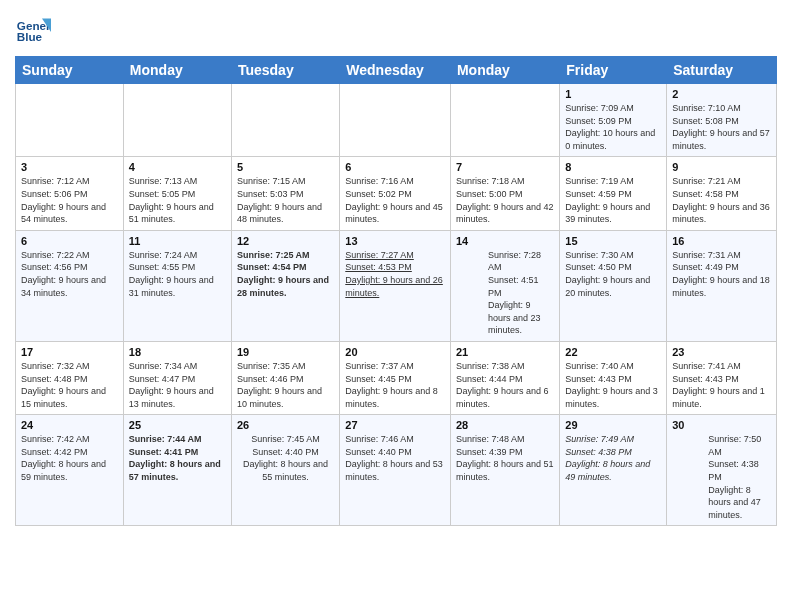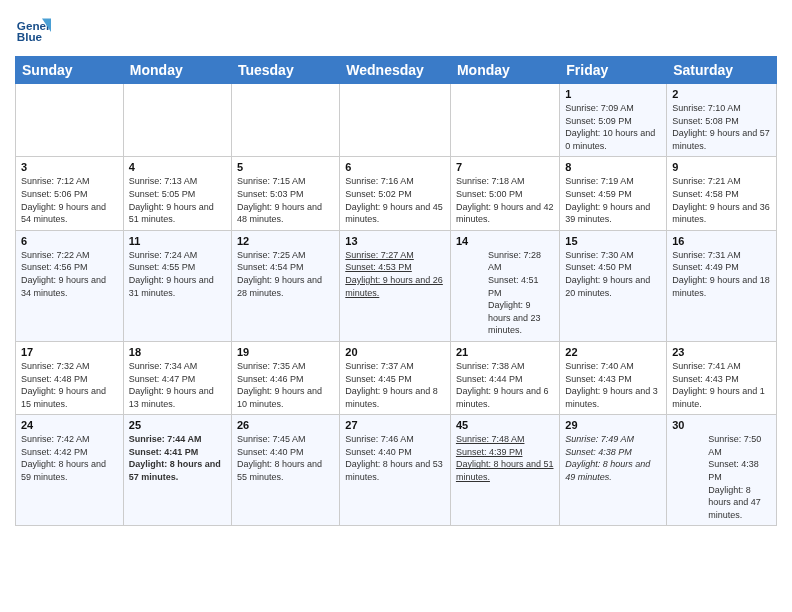--- a/index.html
+++ b/index.html
@@ -193,21 +193,21 @@
 Daylight: 9 hours and 34 minutes.</div>
           </td>
           <td>
             <span class="day-num">11</span>
             <div class="day-info" style="white-space: pre-line;">Sunrise: 7:24 AM
 Sunset: 4:55 PM
 Daylight: 9 hours and 31 minutes.</div>
           </td>
           <td>
             <span class="day-num">12</span>
-            <div class="day-info" style="white-space: pre-line;">Sunrise: 7:25 AM
+            <div class="day-info" style="white-space: pre-line; font-weight: bold;">Sunrise: 7:25 AM
 Sunset: 4:54 PM
 Daylight: 9 hours and 28 minutes.</div>
           </td>
           <td>
             <span class="day-num">13</span>
             <div class="day-info" style="white-space: pre-line; text-decoration: underline;">Sunrise: 7:27 AM
 Sunset: 4:53 PM
 Daylight: 9 hours and 26 minutes.</div>
           </td>
           <td>
@@ -281,33 +281,33 @@
 Daylight: 8 hours and 59 minutes.</div>
           </td>
           <td>
             <span class="day-num">25</span>
             <div class="day-info" style="white-space: pre-line; font-weight: bold;">Sunrise: 7:44 AM
 Sunset: 4:41 PM
 Daylight: 8 hours and 57 minutes.</div>
           </td>
           <td>
             <span class="day-num">26</span>
-            <div class="day-info" style="white-space: pre-line;">Sunrise: 7:45 AM
+            <div class="day-info" style="white-space: pre-line; text-align: center;">Sunrise: 7:45 AM
 Sunset: 4:40 PM
 Daylight: 8 hours and 55 minutes.</div>
           </td>
           <td>
             <span class="day-num">27</span>
             <div class="day-info" style="white-space: pre-line;">Sunrise: 7:46 AM
 Sunset: 4:40 PM
 Daylight: 8 hours and 53 minutes.</div>
           </td>
           <td>
-            <span class="day-num">45</span>
-            <div class="day-info" style="white-space: pre-line; text-decoration: underline;">Sunrise: 7:48 AM
+            <span class="day-num">28</span>
+            <div class="day-info" style="white-space: pre-line;">Sunrise: 7:48 AM
 Sunset: 4:39 PM
 Daylight: 8 hours and 51 minutes.</div>
           </td>
           <td>
             <span class="day-num">29</span>
             <div class="day-info" style="white-space: pre-line; font-style: italic;">Sunrise: 7:49 AM
 Sunset: 4:38 PM
 Daylight: 8 hours and 49 minutes.</div>
           </td>
           <td>

